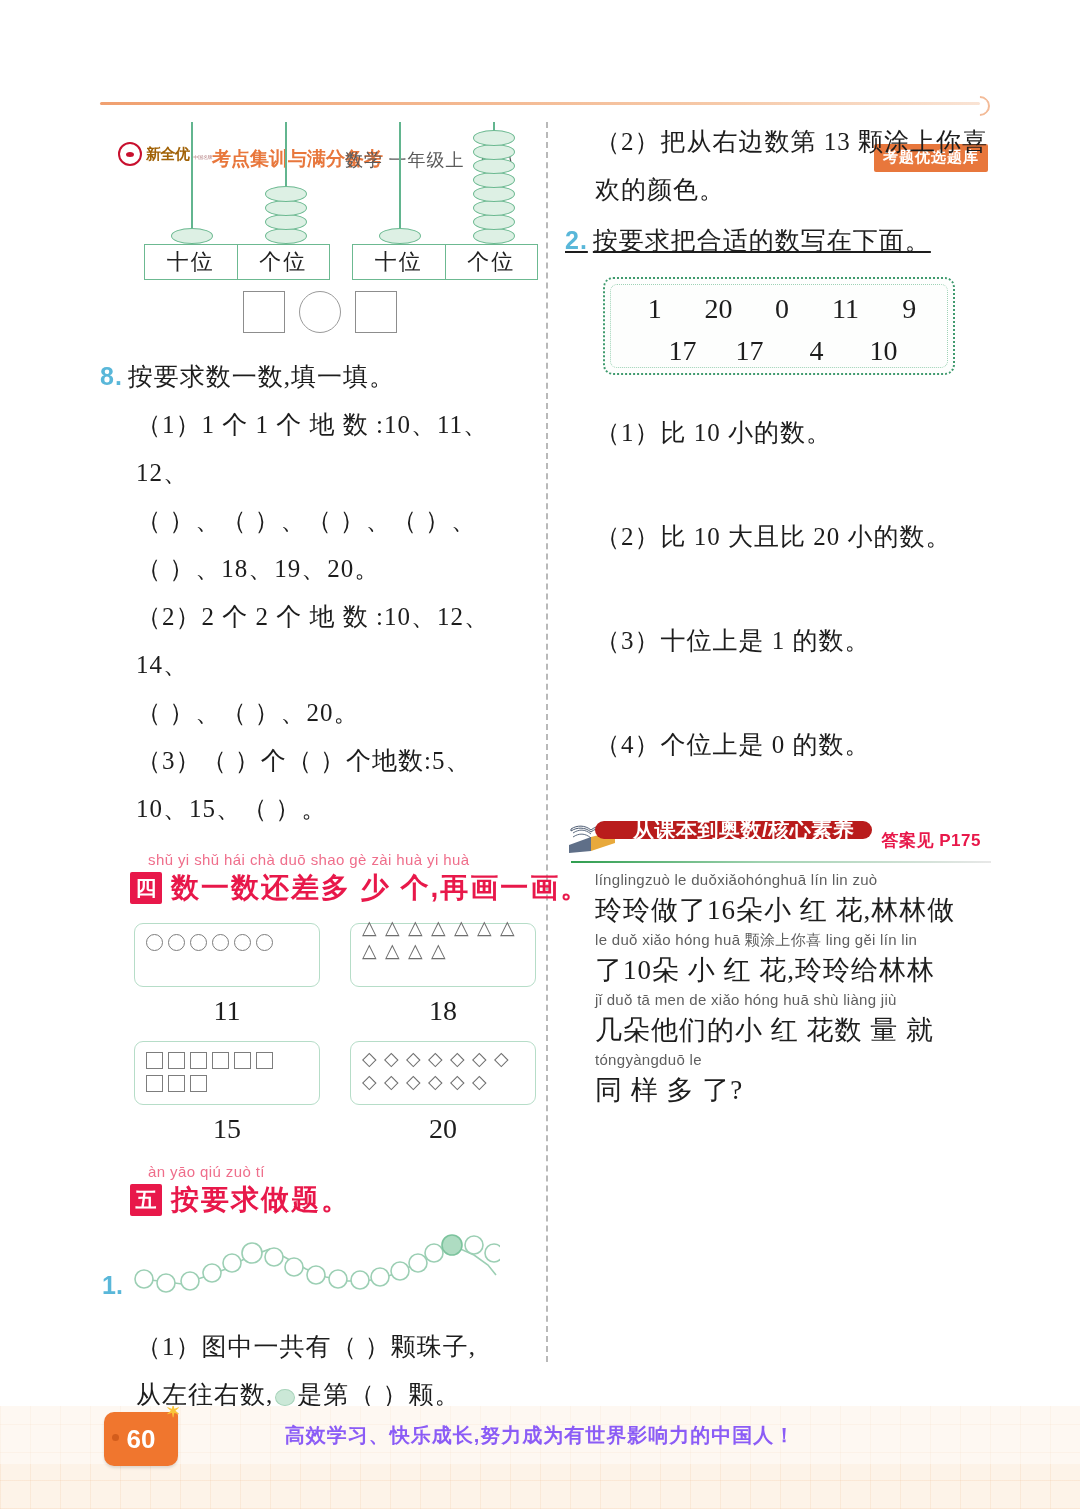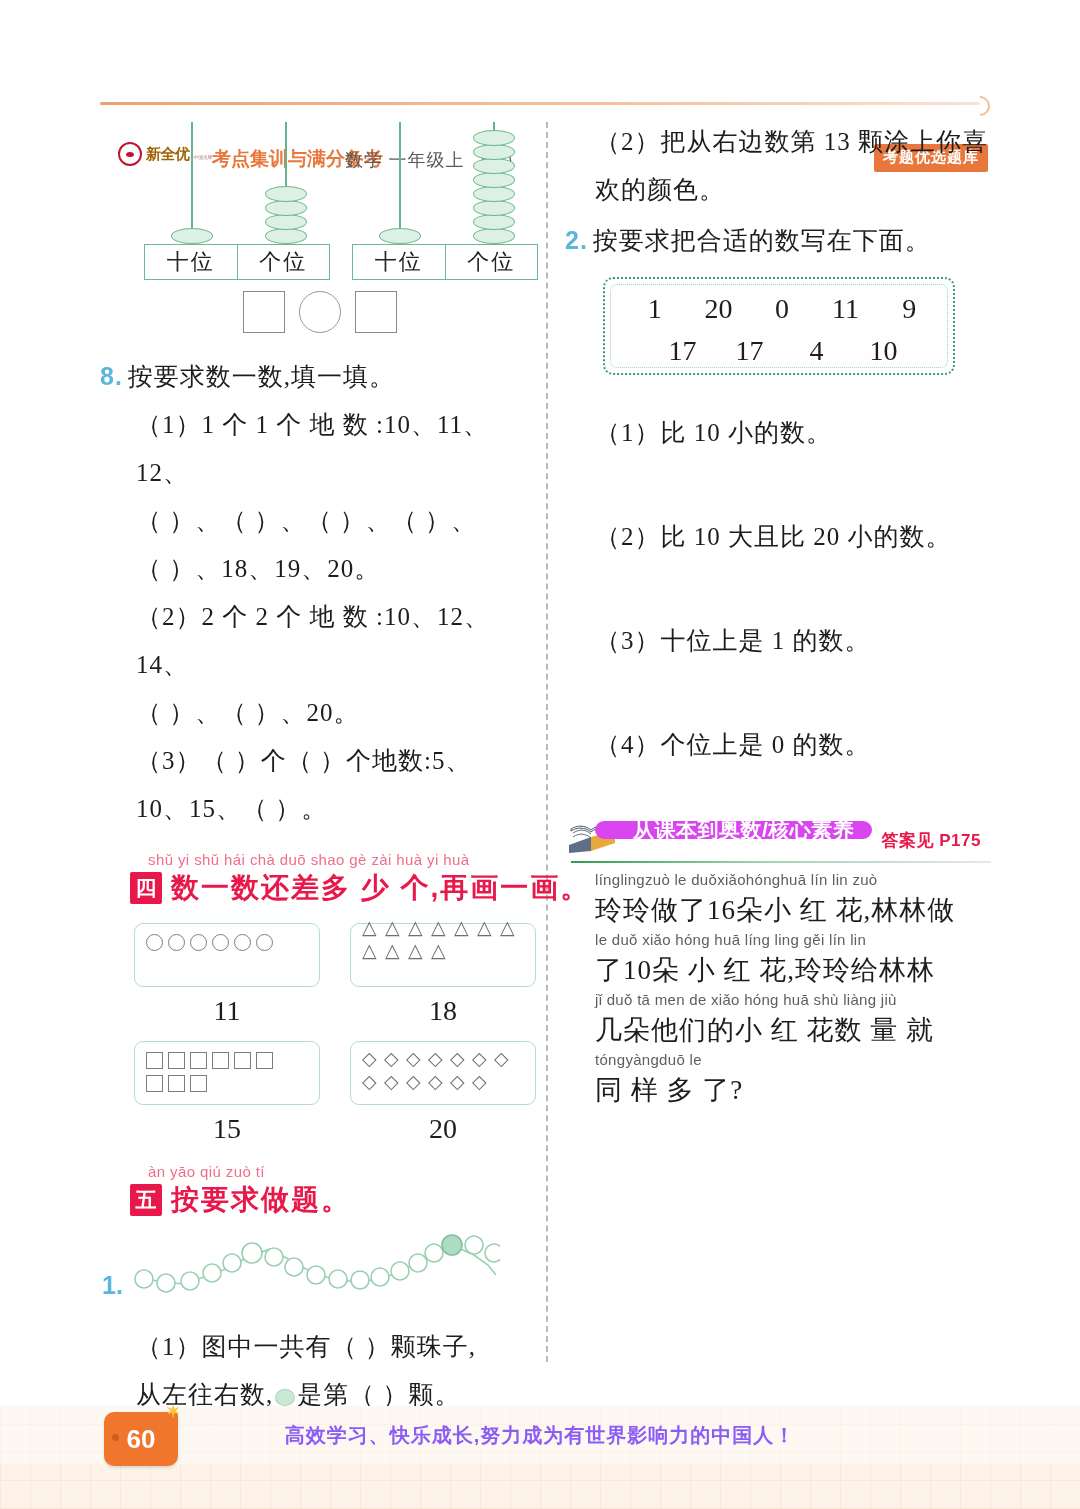--- a/index.html
+++ b/index.html
@@ -375,21 +375,21 @@
   
   .banner {
     position: relative;
     margin: 22px 0 0 0;
     height: 46px;
   }
   .banner-pill {
     position: absolute;
     left: 30px; top: 2px;
     height: 18px;
-    background: #d946ef;
+    background: #b91c1c;
     border-radius: 17px;
     padding: 0 18px 0 38px;
     display: flex;
     align-items: center;
     color: #ffffff;
     font-family: "Liberation Sans", sans-serif;
     font-size: 21px;
     font-weight: bold;
     letter-spacing: 0.5px;
   }
@@ -708,21 +708,21 @@
 
   </div>
 
   <div class="col-right">
 
     <div class="q" style="padding-left:30px;">
       <span class="indent-line">（2）把从右边数第 13 颗涂上你喜</span>
       <span class="indent-line">欢的颜色。</span>
     </div>
 
-    <div class="q" style="margin-top:2px;">
+    <div class="q" style="margin-top:2px;text-decoration:underline;">
       <span class="q-num">2.</span><span>按要求把合适的数写在下面。</span>
     </div>
 
     <div class="numpanel">
       <div class="numpanel-inner"></div>
       <div class="numrow row1">
         <span>1</span>
         <span>20</span>
         <span>0</span>
         <span>11</span>
@@ -757,21 +757,21 @@
       <div class="banner-answer">答案见 P175</div>
       <div class="banner-underline"></div>
     </div>
 
     <div class="py-block">
       <div class="py-line">
         <div class="py-top">línglingzuò le       duǒxiǎohónghuā   lín  lin zuò</div>
         <div class="py-han">玲玲做了16朵小 红 花,林林做</div>
       </div>
       <div class="py-line">
-        <div class="py-top">le         duǒ xiǎo hóng huā    líng ling gěi lín  lin</div>
+        <div class="py-top">le         duǒ xiǎo hóng huā    颗涂上你喜 ling gěi lín  lin</div>
         <div class="py-han">了10朵 小 红 花,玲玲给林林</div>
       </div>
       <div class="py-line">
         <div class="py-top">jǐ  duǒ tā men de xiǎo hóng huā shù liàng jiù</div>
         <div class="py-han">几朵他们的小 红 花数 量 就</div>
       </div>
       <div class="py-line">
         <div class="py-top">tóngyàngduō le</div>
         <div class="py-han">同 样 多 了?</div>
       </div>

